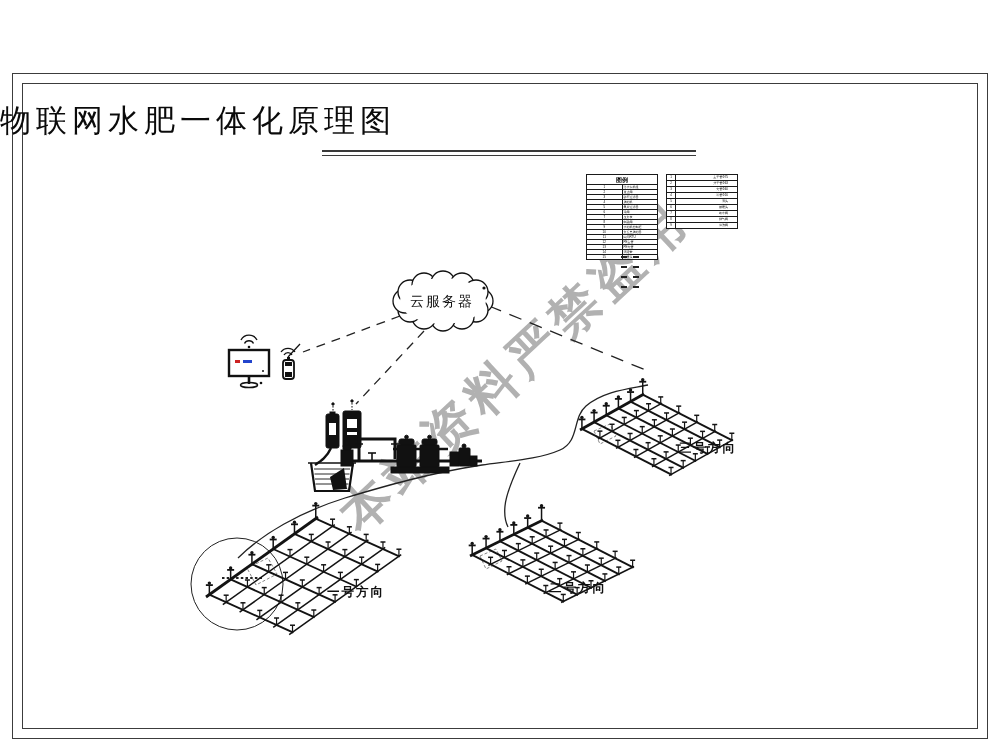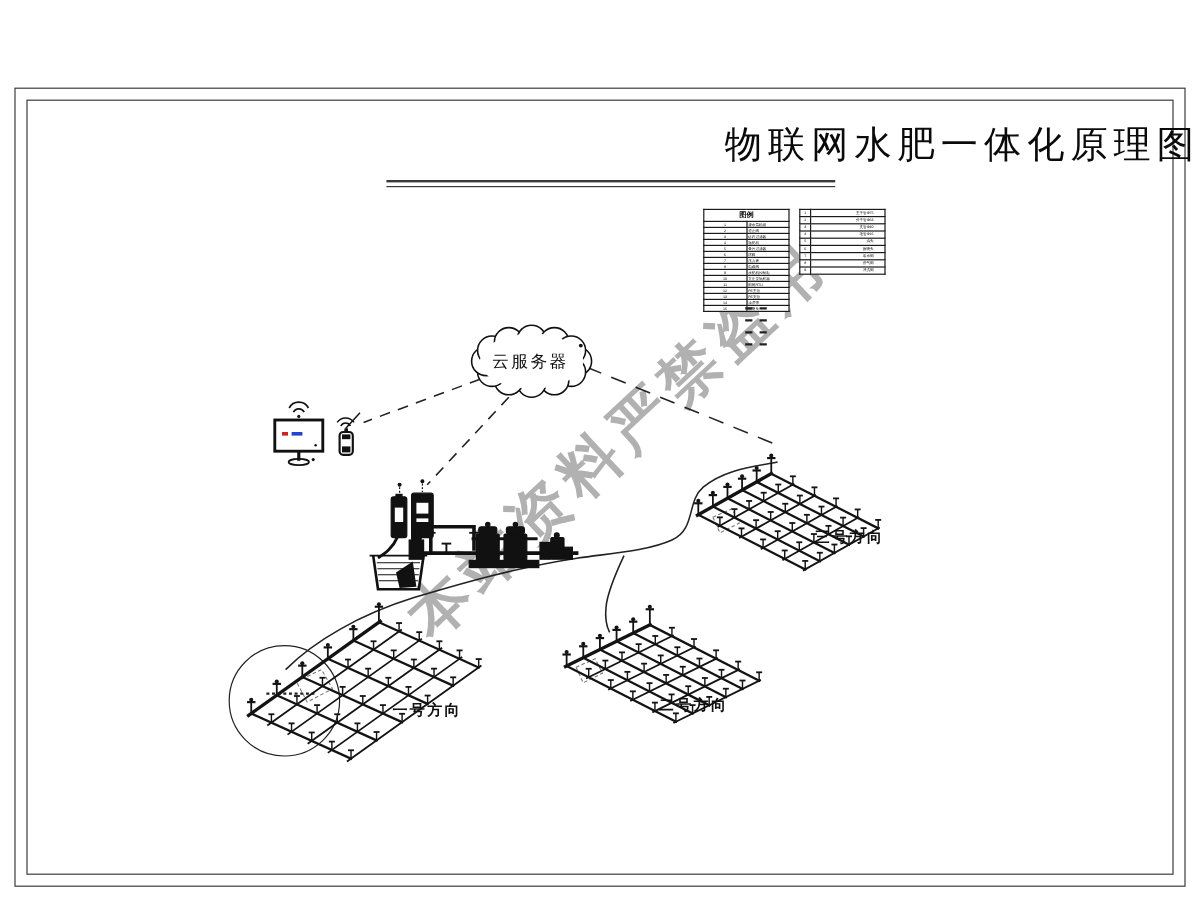--- a/index.html
+++ b/index.html
@@ -4,21 +4,21 @@
 <style>
   html,body{margin:0;padding:0}
   body{width:1000px;height:750px;background:#fff;position:relative;overflow:hidden;
        font-family:"Liberation Sans","DejaVu Sans",sans-serif}
   .frame{position:absolute;border:1px solid #3c3c3c;background:transparent}
   .frame.outer{left:12px;top:73px;width:974px;height:664px}
   .frame.inner{left:22px;top:83px;width:954px;height:644px}
   .watermark{position:absolute;left:515px;top:367px;transform:translate(-50%,-50%) rotate(-43deg);
        font-size:50px;letter-spacing:7px;color:#a9a9a9;font-weight:600;white-space:nowrap;
        font-family:"Liberation Serif","DejaVu Serif",serif;opacity:.9;z-index:1}
-  .title{position:absolute;left:0;right:0;top:100px;text-align:right;z-index:3;
+  .title{position:absolute;left:0;right:0;top:100px;text-align:left;z-index:3;
        font-family:Liberation Sans, sans-serif;font-size:31px;letter-spacing:5px;color:#0a0a0a}
   .title-underline{position:absolute;left:322px;top:150px;width:374px;height:3px;z-index:3;
        border-top:2px solid #3a3a3a;border-bottom:1px solid #3a3a3a}
   table.lg{position:absolute;border-collapse:collapse;table-layout:fixed;background:#fff;z-index:3}
   .lg th,.lg td{border:0.5px solid #1a1a1a;font-size:3px;line-height:1;color:#000;
        padding:0 0 0 1px;overflow:hidden;white-space:nowrap;height:4px;font-weight:400}
   .lg1{left:586px;top:174px;width:72px}
   .lg1 th{font-size:6px;height:9px;text-align:center;font-weight:600;padding:0;
        font-family:"Liberation Serif","DejaVu Serif",serif}
   .lg td.n{width:8px;text-align:center;padding:0}

